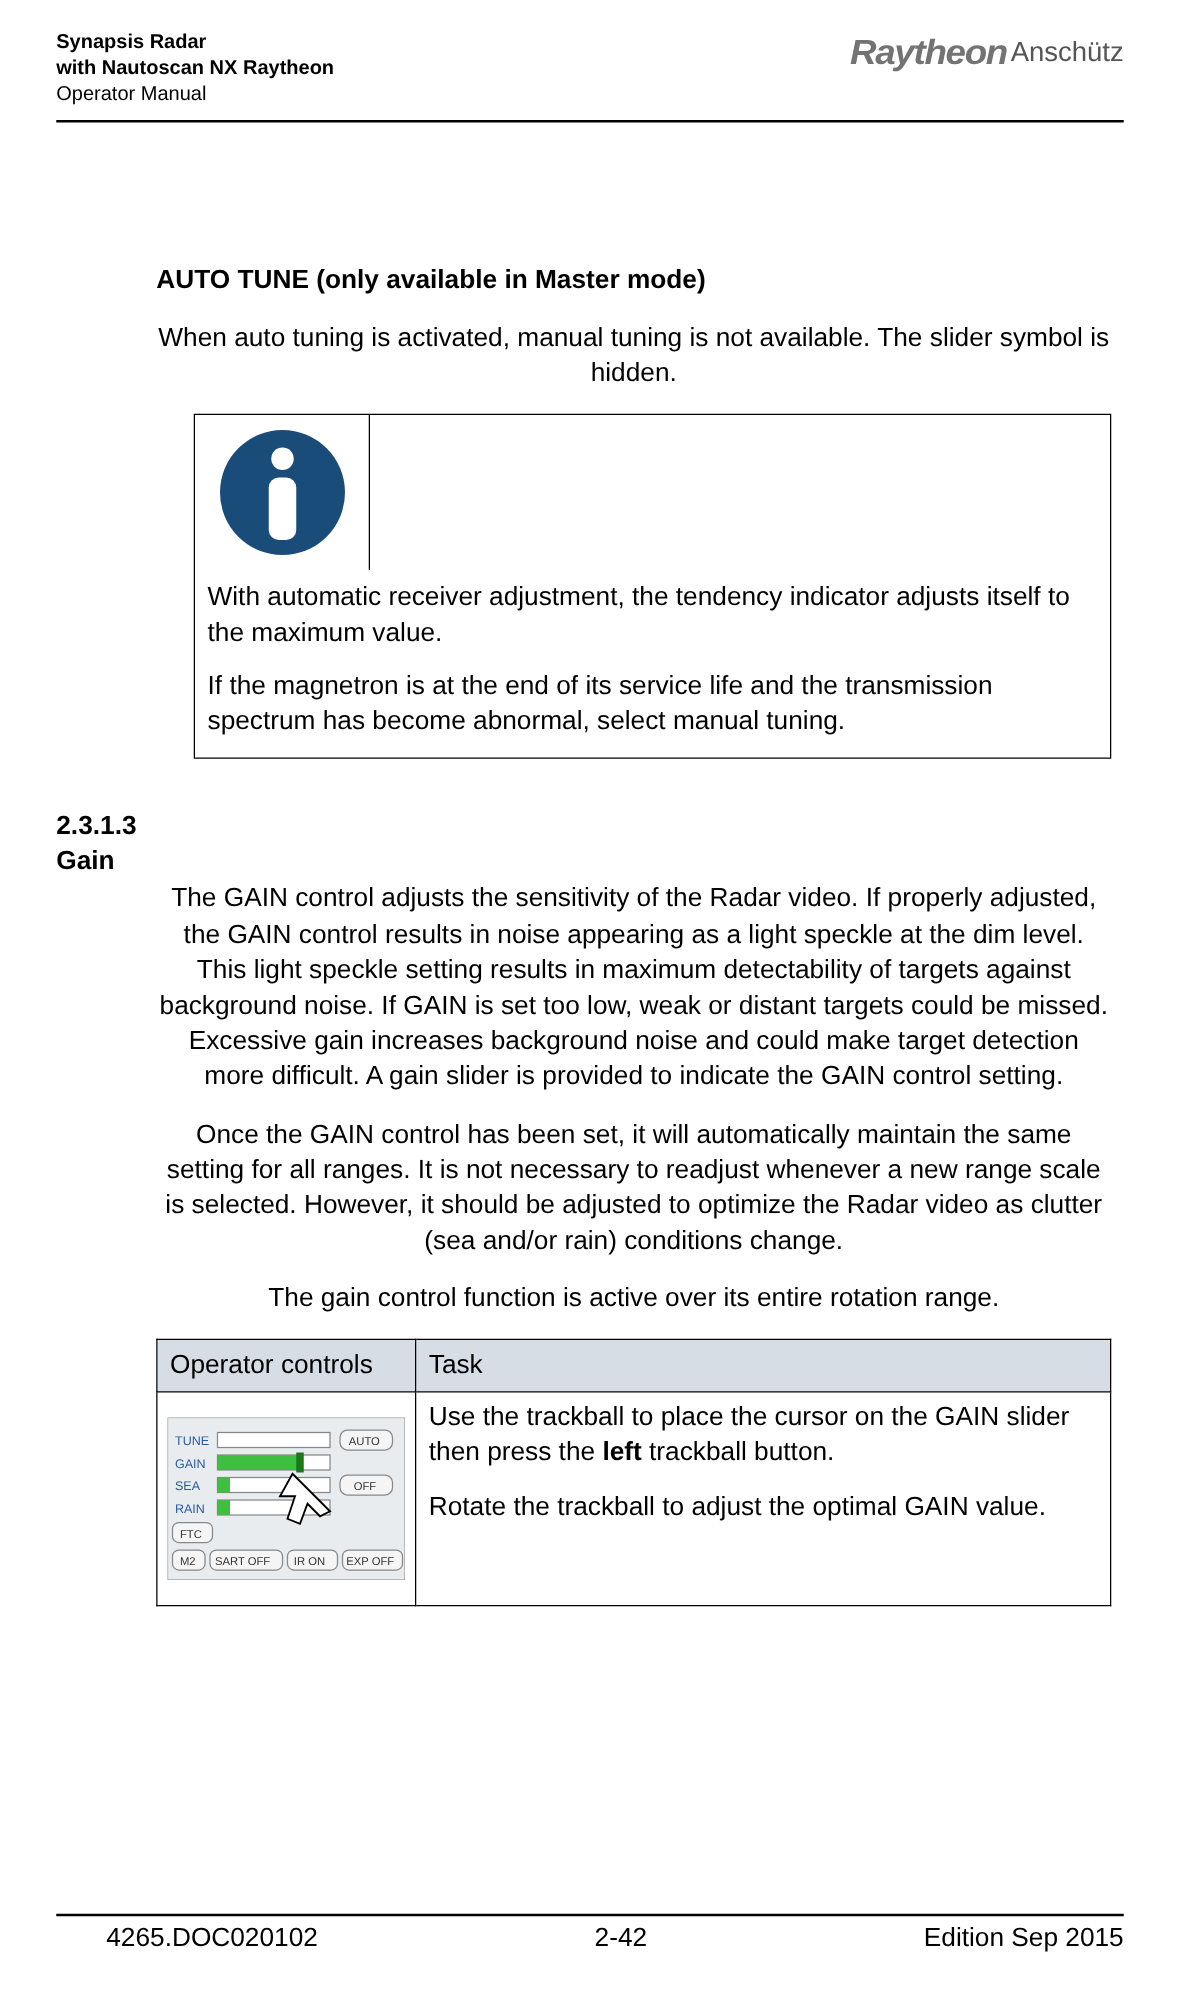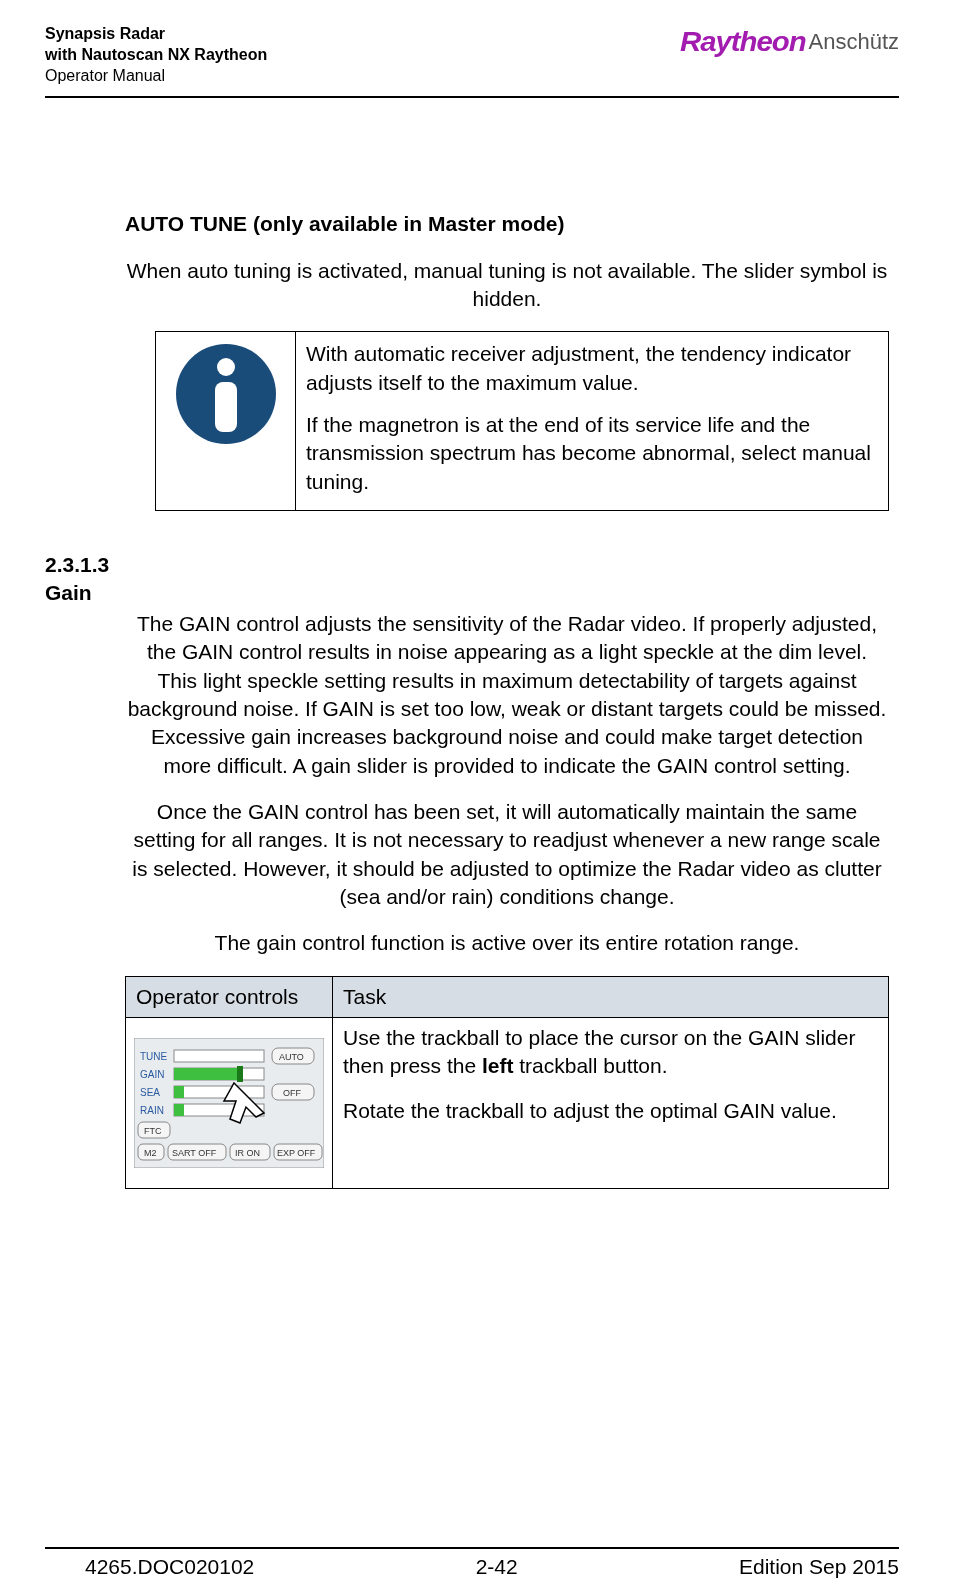--- a/index.html
+++ b/index.html
@@ -30,21 +30,21 @@
   .header-right {
     display: flex;
     align-items: center;
     gap: 6px;
     padding-top: 2px;
   }
   .ray-logo {
     font-family: Arial, sans-serif;
     font-weight: 900;
     font-size: 28px;
-    color: #a21caf;
+    color: #737373;
     letter-spacing: -1px;
     font-style: italic;
   }
   .ray-logo .hy { display:inline-block; transform: scaleX(1.05); }
   .anschutz {
     font-size: 22px;
     color: #555;
     font-weight: 400;
   }
   .rule {
@@ -64,20 +64,21 @@
     margin-bottom: 18px;
   }
   .para {
     margin-bottom: 18px;
     text-align: center;
   }
   .info-box {
     border: 1px solid #000;
     margin: 0 0 40px 30px;
     display: flex;
+    flex-direction: column;
   }
   .info-box .icon-cell {
     border-right: 1px solid #000;
     width: 140px;
     display: flex;
     align-items: flex-start;
     justify-content: center;
     padding: 12px 8px;
   }
   .info-box .text-cell {
@@ -143,21 +144,21 @@
     font-weight: normal;
   }
   .op-table .col1 { width: 184px; }
   .op-table td.imgcell { padding: 20px 8px; vertical-align: middle; }
   .op-table .task p { margin: 0 0 16px 0; }
   .op-table .task p:last-child { margin-bottom: 30px; }
   .panel-svg { display: block; margin: 0 auto; }
   .footer {
     position: absolute;
     left: 45px; right: 60px;
-    bottom: 12px;
+    bottom: 28px;
   }
   .footer .rule { margin-bottom: 6px; }
   .footer-row {
     display: flex;
     justify-content: space-between;
     font-size: 21px;
     padding-left: 40px;
   }
   b { font-weight: bold; }
 </style>

